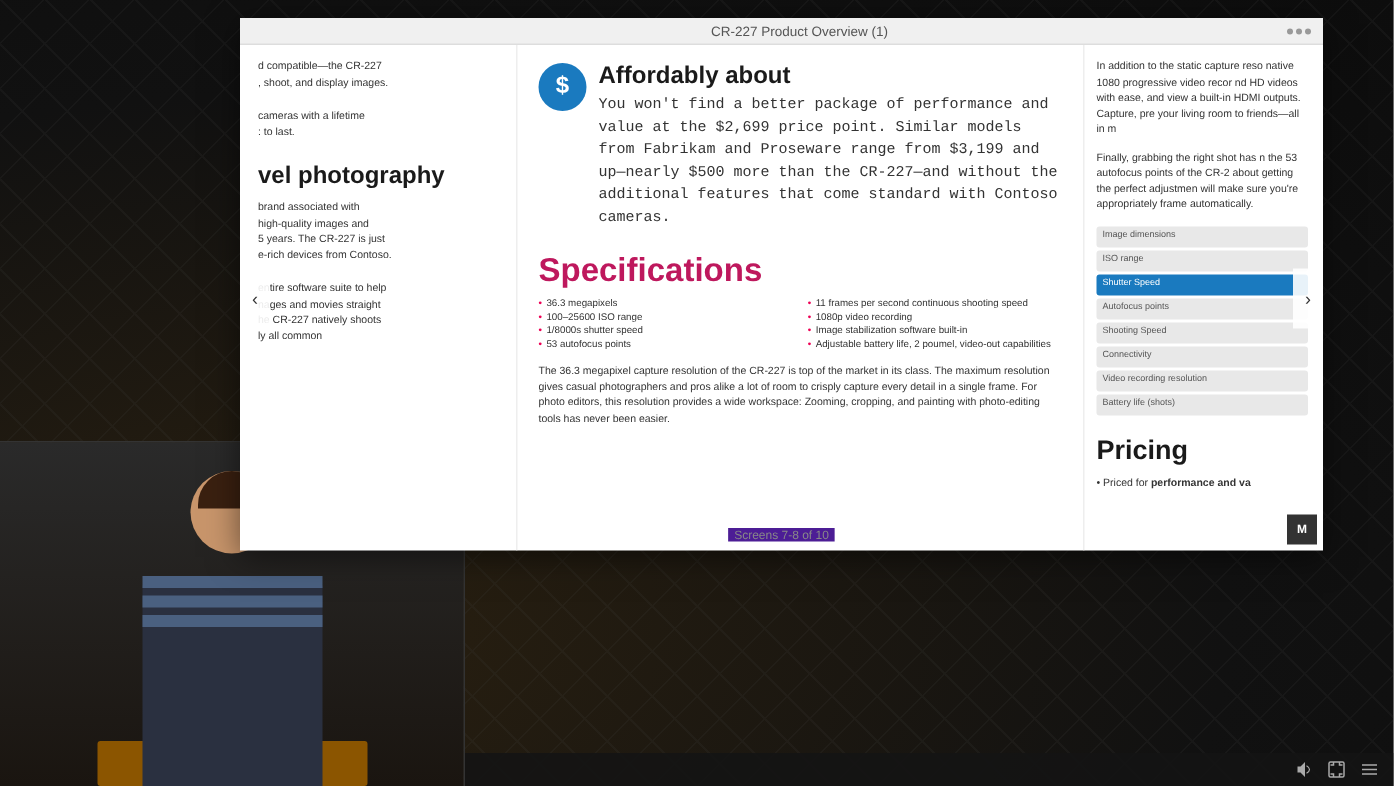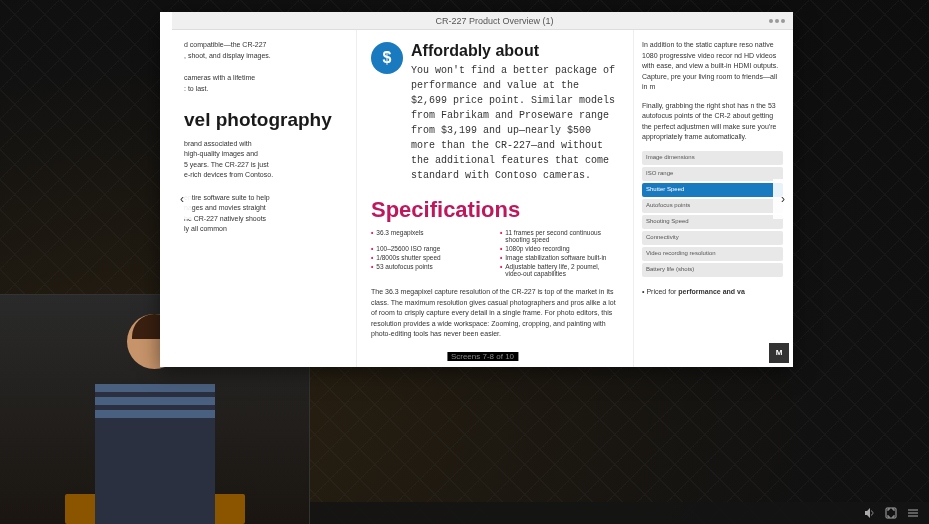--- a/index.html
+++ b/index.html
@@ -47,26 +47,25 @@
       width: 100%;
       height: 100%;
       position: relative;
     }
 
     
     .slide-container {
       position: absolute;
       top: 12px;
       left: 160px;
-      width: 633px;
+      width: 722px;
       height: 355px;
       background: #fff;
       box-shadow: 0 4px 20px rgba(0,0,0,0.5);
       overflow: hidden;
-      padding-left: 12px;
     }
 
     
     .slide-topbar {
       height: 18px;
       background: #f0f0f0;
       border-bottom: 1px solid #ddd;
       display: flex;
       align-items: center;
       justify-content: space-between;
@@ -109,21 +108,21 @@
       font-size: 8px;
       color: #333;
       line-height: 1.5;
     }
 
     .slide-left .text-block {
       margin-bottom: 12px;
     }
 
     .slide-left .heading {
-      font-size: 19px;
+      font-size: 16px;
       font-weight: 700;
       color: #1a1a1a;
       margin-bottom: 4px;
     }
 
     
     .slide-center {
       flex: 1;
       padding: 12px 14px;
       overflow: hidden;
@@ -289,21 +288,21 @@
     }
 
     
     .slide-counter {
       position: absolute;
       bottom: 6px;
       left: 50%;
       transform: translateX(-50%);
       font-size: 8px;
       color: #888;
-      background: #000000;
+      background: #4c1d95;
       padding: 0 4px;
     }
 
     
     .slide-logo {
       position: absolute;
       bottom: 4px;
       right: 4px;
       width: 20px;
       height: 20px;
@@ -541,20 +540,21 @@
         </div>
         <div class="menu-item inactive">
           <span style="font-size:6px;">Video recording resolution</span>
         </div>
         <div class="menu-item inactive">
           <span style="font-size:6px;">Battery life (shots)</span>
         </div>
       </div>
 
       <div class="pricing-section">
+        <h2>Pricing</h2>
         <p>• Priced for <strong>performance and va</strong></p>
       </div>
 
       <div class="slide-logo">
         <span style="color:#fff; font-size:8px; font-weight:bold;">M</span>
       </div>
     </div>
 
     <div class="nav-arrow nav-arrow-right">
       <span>›</span>

